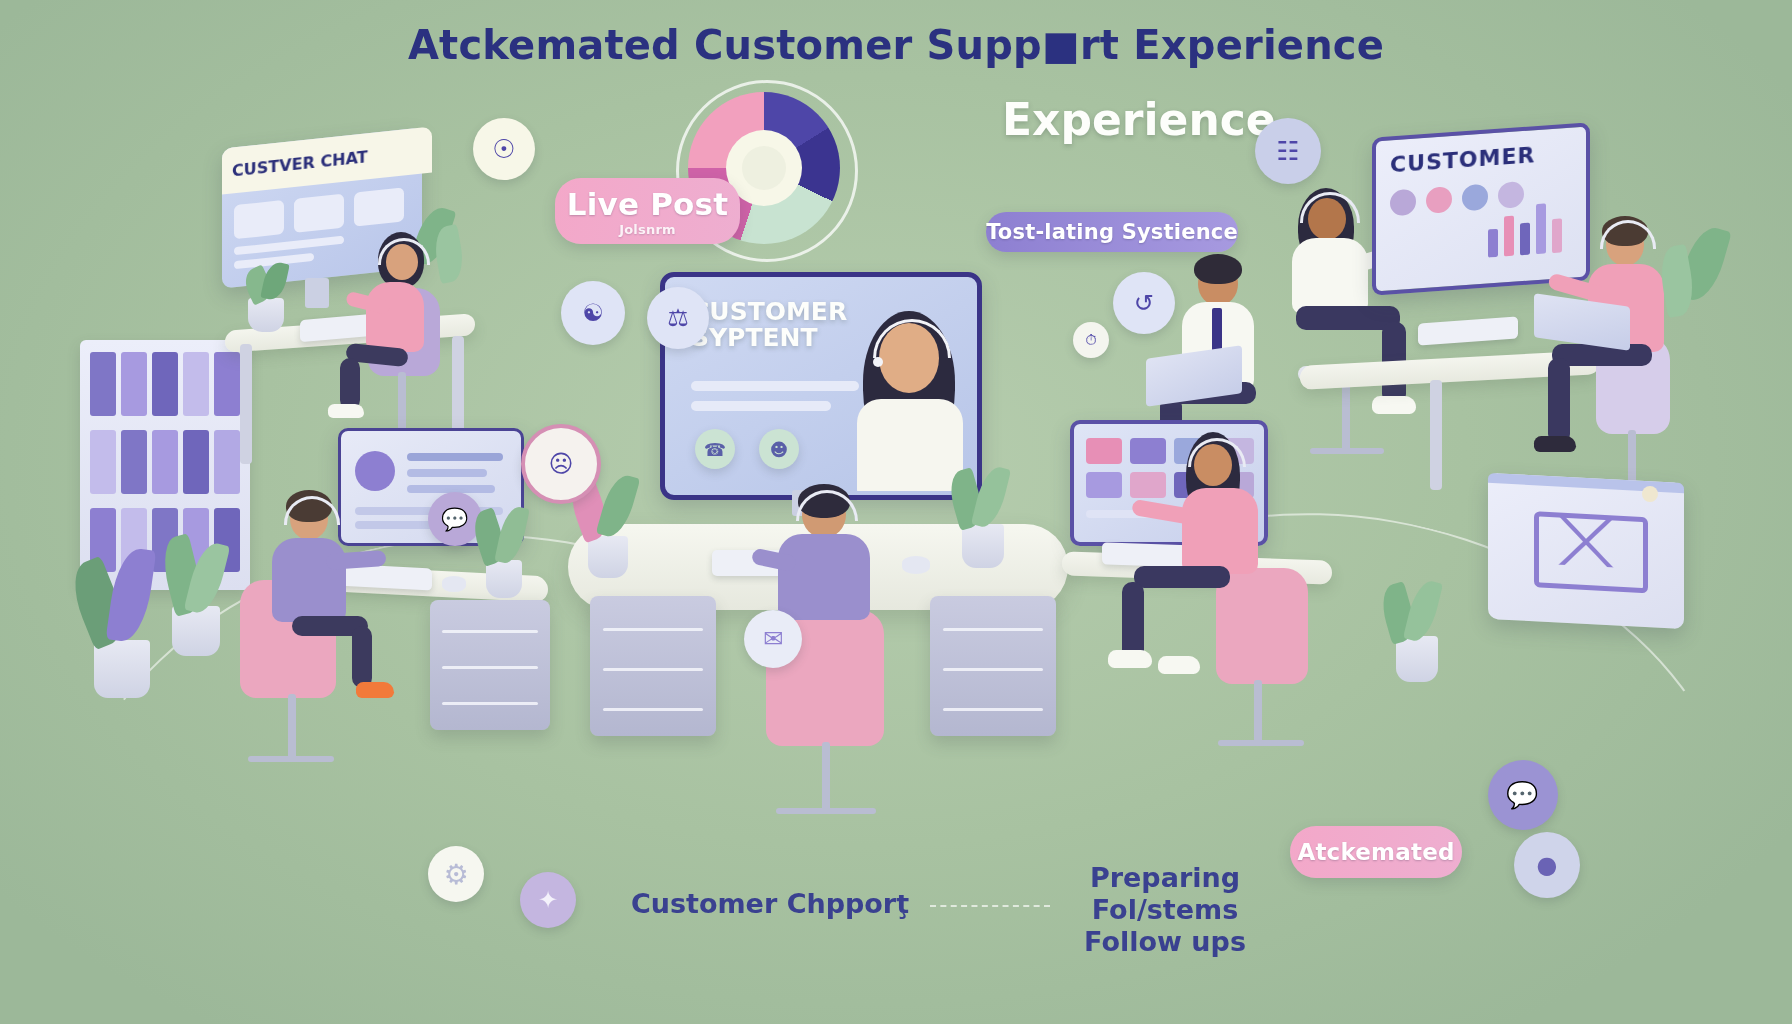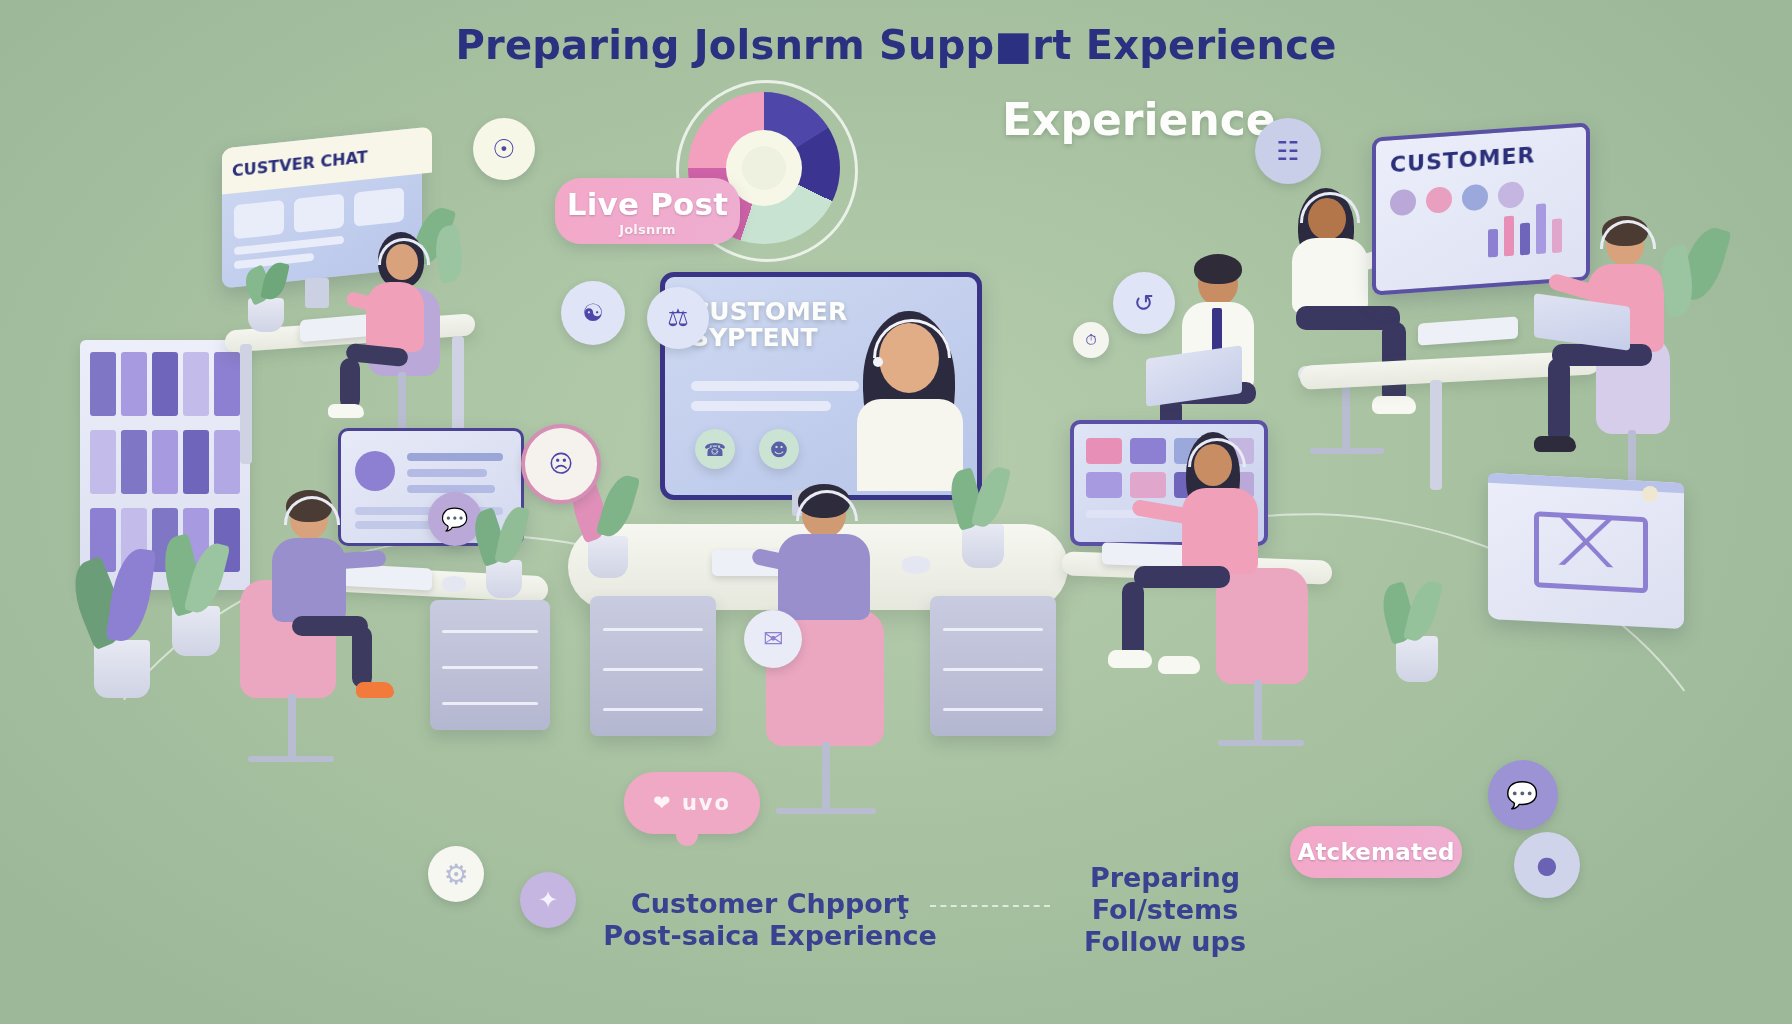--- a/index.html
+++ b/index.html
@@ -226,25 +226,28 @@
           #f2a0be 0deg 90deg,
           #4e46a8 90deg 148deg,
           #3b3490 148deg 206deg,
           #c8e3d1 206deg 288deg,
           #cf62a8 288deg 360deg);"></div>
   <div class="abs" style="left:726px;top:130px;width:76px;height:76px;border-radius:50%;background:#f7f7e8;"></div>
   <div class="abs" style="left:742px;top:146px;width:44px;height:44px;border-radius:50%;background:#eef0e0;"></div>
   <div class="ring abs" style="left:676px;top:80px;width:176px;height:176px;"></div>
 
   <div class="abs" style="left:0;top:22px;width:1792px;text-align:center;">
-    <span class="navy" style="font-size:40px;font-weight:700;letter-spacing:.2px;">Preparing Jolsnrm Supp■rt Experience</span>
+    <span class="navy" style="font-size:40px;font-weight:700;letter-spacing:.2px;">Atckemated Customer Supp■rt Experience</span>
   </div>
 
   <div class="abs" style="left:1002px;top:98px;width:260px;">
     <div class="white-head" style="font-size:44px;">Experience</div>
+  </div>
+  <div class="badge pill-purple abs" style="left:986px;top:212px;width:252px;height:40px;font-size:21px;">
+    <span>Tost-lating Systience</span>
   </div>
 
   <div class="badge pill-pink abs" style="left:555px;top:178px;width:185px;height:66px;flex-direction:column;gap:0;">
     <span style="font-size:31px;">Live Post</span>
     <span style="font-size:13px;opacity:.85;font-weight:600;">Jolsnrm</span>
   </div>
 
   <div class="iconcirc abs" style="left:473px;top:118px;width:62px;height:62px;background:#f7f7e8;">
     <span style="color:#4e46a8;font-size:26px;">☉</span>
   </div>
@@ -370,30 +373,26 @@
     <div class="abs" style="left:46px;top:36px;width:104px;height:66px;border:5px solid #8d7fd1;border-radius:6px;"></div>
     <div class="abs" style="left:48px;top:38px;width:100px;height:50px;
          background:linear-gradient(135deg,transparent 48%,#8d7fd1 49%,#8d7fd1 52%,transparent 53%),
                     linear-gradient(225deg,transparent 48%,#8d7fd1 49%,#8d7fd1 52%,transparent 53%);"></div>
   </div>
   <div class="abs" style="left:1642px;top:486px;width:16px;height:16px;border-radius:50%;background:#efe7cf;"></div>
   <div class="plantpot abs" style="left:1396px;top:636px;width:42px;height:46px;"></div>
   <div class="leaf abs" style="left:1384px;top:584px;width:28px;height:58px;background:#7fb489;transform:rotate(-16deg);"></div>
   <div class="leaf abs" style="left:1410px;top:580px;width:26px;height:62px;background:#95c29b;transform:rotate(14deg);"></div>
 
-  <div class="speech abs" style="left:624px;top:772px;width:136px;height:62px;display:flex;align-items:center;justify-content:center;">
-    <span style="color:#fdf4f7;font-size:21px;font-weight:700;letter-spacing:2px;">❤ uvo</span>
-  </div>
   <div class="badge pill-pink abs" style="left:1290px;top:826px;width:172px;height:52px;font-size:23px;">
     <span>Atckemated</span>
   </div>
 
   <div class="foot-label abs" style="left:600px;top:888px;width:340px;font-size:27px;">
     <div>Customer Chpporţ</div>
-    <div>Post-saica Experience</div>
   </div>
   <div class="foot-label abs" style="left:1010px;top:862px;width:310px;font-size:27px;">
     <div>Preparing</div>
     <div>Fol/stems</div>
     <div>Follow ups</div>
   </div>
 
 </div>
 
 </body></html>

